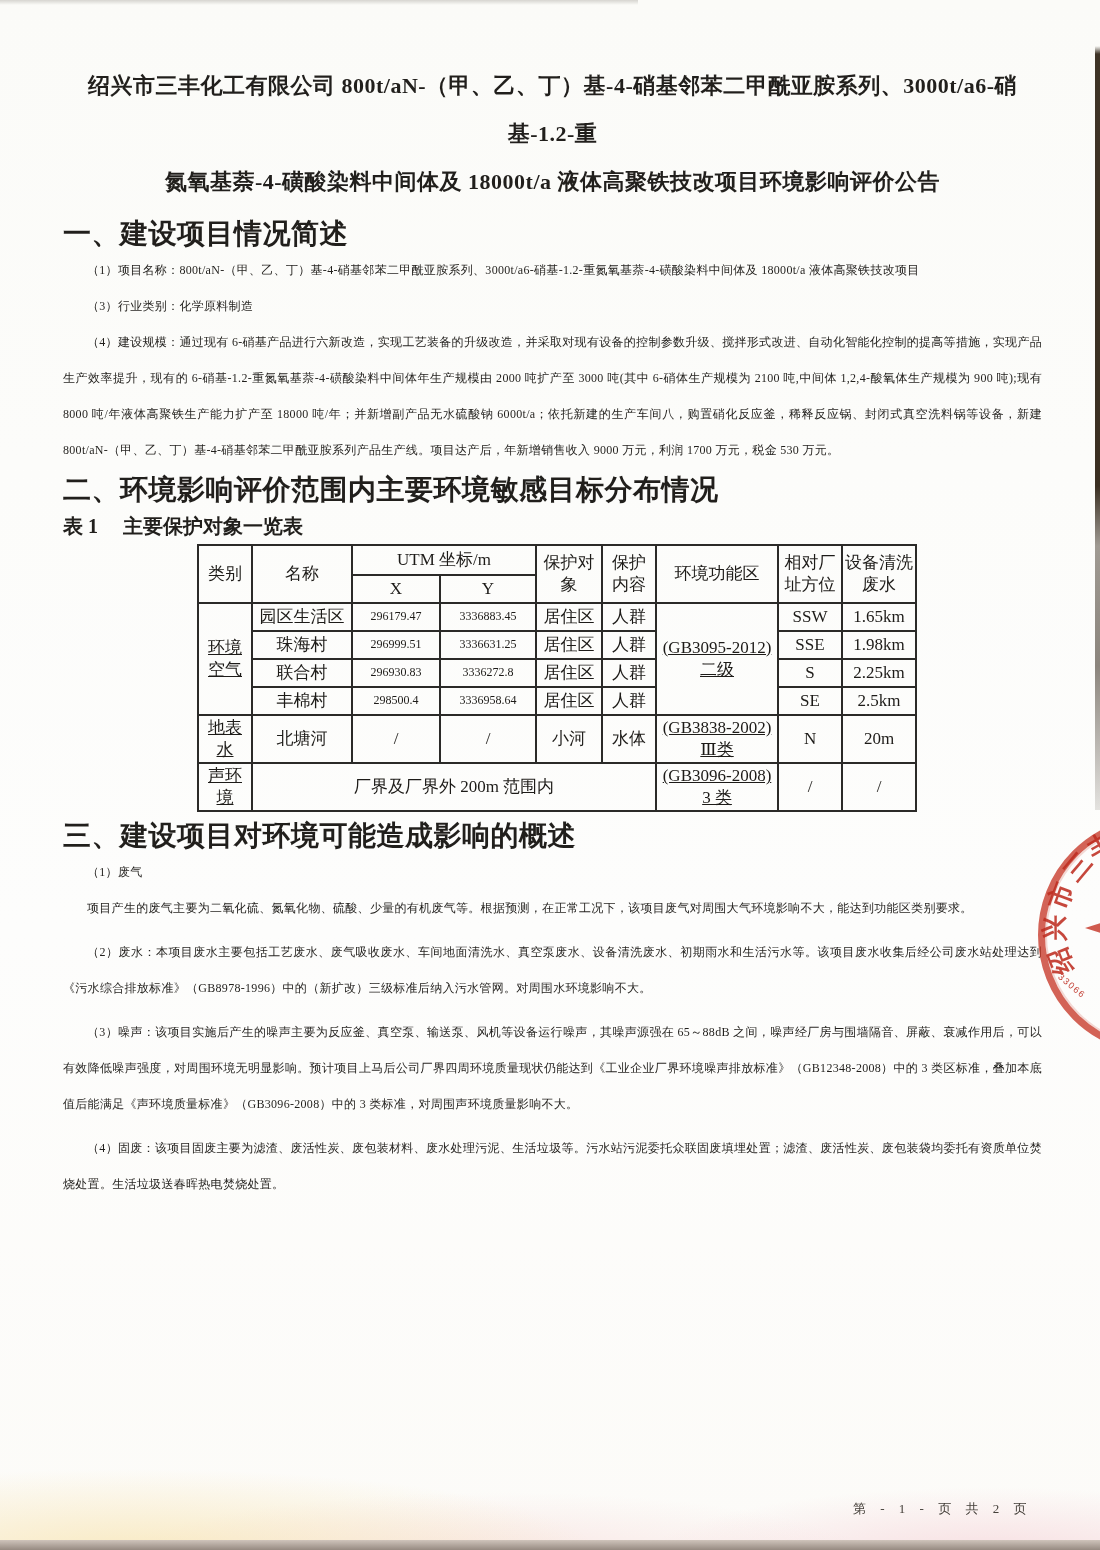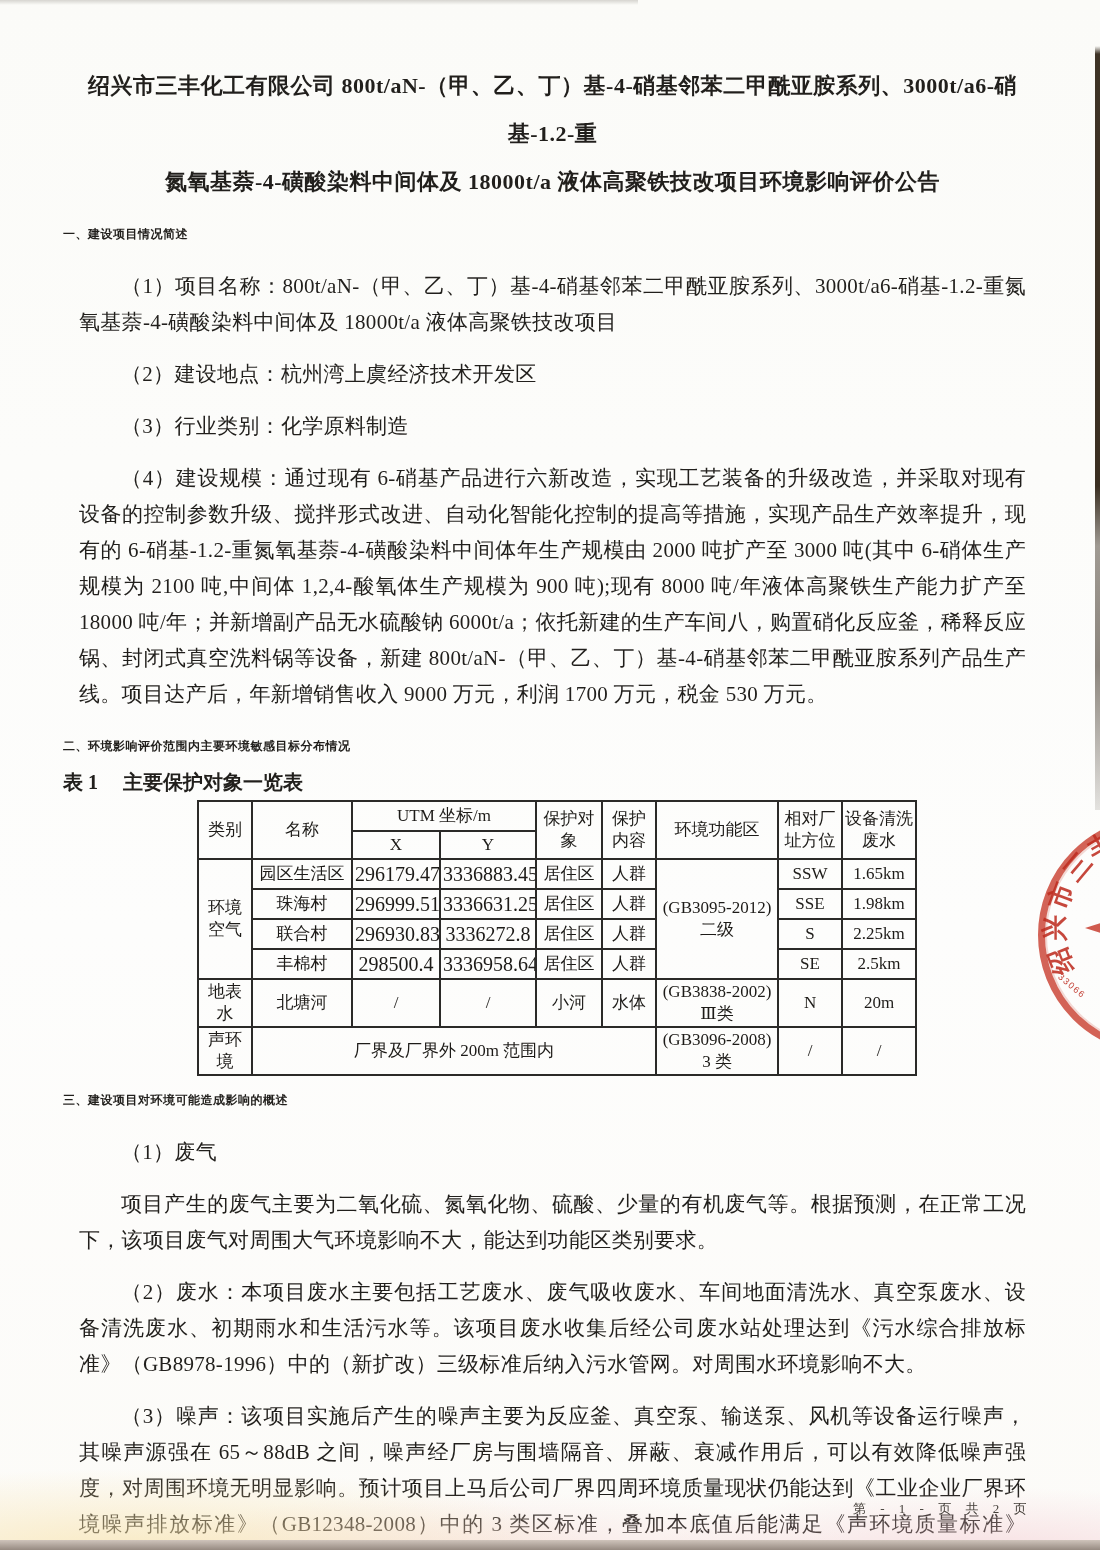--- a/index.html
+++ b/index.html
@@ -17,27 +17,27 @@
     width: 1100px;
     padding: 62px 58px 0 63px;
     box-sizing: border-box;
   }
   .title {
     font-size: 22px; font-weight: bold;
     line-height: 48px; text-align: center;
     margin: 0 10px 10px 10px; letter-spacing: 0.5px;
   }
   .h {
-    font-weight: bold; font-size: 12px;
+    font-weight: bold; font-size: 28px;
     line-height: 36px; margin: 4px 0 0 0;
     letter-spacing: 0.5px;
     font-family: Liberation Serif, serif;
   }
   .doc p {
-    margin: 16px; font-size: 21px; line-height: 36px;
+    margin: 0; font-size: 12px; line-height: 36px;
     text-indent: 2em; text-align: justify; letter-spacing: 0.3px;
   }
   .doc p.sp { margin-top: 8px; }
   .caption {
     font-weight: bold; font-size: 20px; line-height: 32px;
     text-align: left; margin: 2px 40px 0 0;
   }
   table.t {
     border-collapse: collapse;
     table-layout: fixed;
@@ -48,22 +48,22 @@
     border-radius: 17px;
   }
   table.t th, table.t td {
     border: 2px solid #2b2a28;
     text-align: center; vertical-align: middle;
     padding: 1px 2px;
     font-weight: normal;
     line-height: 1.3;
     overflow: hidden;
   }
-  table.t .pre { white-space: pre-line; }
-  table.t .num { font-size: 20px; }
+  table.t .pre { white-space: pre-line; text-decoration: underline; }
+  table.t .num { font-size: 12px; }
   tr.hr1 { height: 30px; }
   tr.hr2 { height: 28px; }
   tr.air { height: 28px; }
   tr.water { height: 46px; }
   tr.noise { height: 46px; }
   .footer {
     position: absolute; top: 1500px; left: 853px;
     font-size: 13px; color: #45403a;
     letter-spacing: 3px; word-spacing: 5px;
   }
@@ -126,21 +126,20 @@
 
   <div class="top-edge"></div>
   <div class="scan-strip"></div>
 
   <div class="doc">
 
     <h1 class="title"><span>绍兴市三丰化工有限公司 800t/aN-（甲、乙、丁）基-4-硝基邻苯二甲酰亚胺系列、3000t/a6-硝基-1.2-重</span><br><span>氮氧基萘-4-磺酸染料中间体及 18000t/a 液体高聚铁技改项目环境影响评价公告</span></h1>
 
     <div class="h">一、建设项目情况简述</div>
     <p>（1）项目名称：800t/aN-（甲、乙、丁）基-4-硝基邻苯二甲酰亚胺系列、3000t/a6-硝基-1.2-重氮氧基萘-4-磺酸染料中间体及 18000t/a 液体高聚铁技改项目</p>
-    <p>（2）建设地点：杭州湾上虞经济技术开发区</p>
     <p>（3）行业类别：化学原料制造</p>
     <p>（4）建设规模：通过现有 6-硝基产品进行六新改造，实现工艺装备的升级改造，并采取对现有设备的控制参数升级、搅拌形式改进、自动化智能化控制的提高等措施，实现产品生产效率提升，现有的 6-硝基-1.2-重氮氧基萘-4-磺酸染料中间体年生产规模由 2000 吨扩产至 3000 吨(其中 6-硝体生产规模为 2100 吨,中间体 1,2,4-酸氧体生产规模为 900 吨);现有 8000 吨/年液体高聚铁生产能力扩产至 18000 吨/年；并新增副产品无水硫酸钠 6000t/a；依托新建的生产车间八，购置硝化反应釜，稀释反应锅、封闭式真空洗料锅等设备，新建 800t/aN-（甲、乙、丁）基-4-硝基邻苯二甲酰亚胺系列产品生产线。项目达产后，年新增销售收入 9000 万元，利润 1700 万元，税金 530 万元。</p>
 
     <div class="h">二、环境影响评价范围内主要环境敏感目标分布情况</div>
     <div class="caption">表 1　 主要保护对象一览表</div>
 
     <table class="t">
       <colgroup>
         <col style="width:54px">
           <col style="width:100px">

